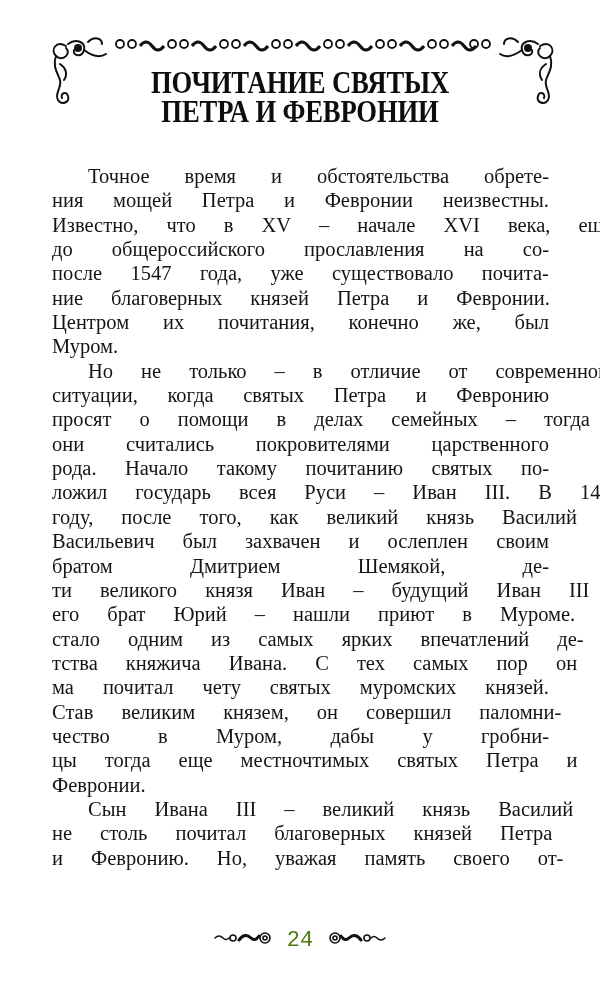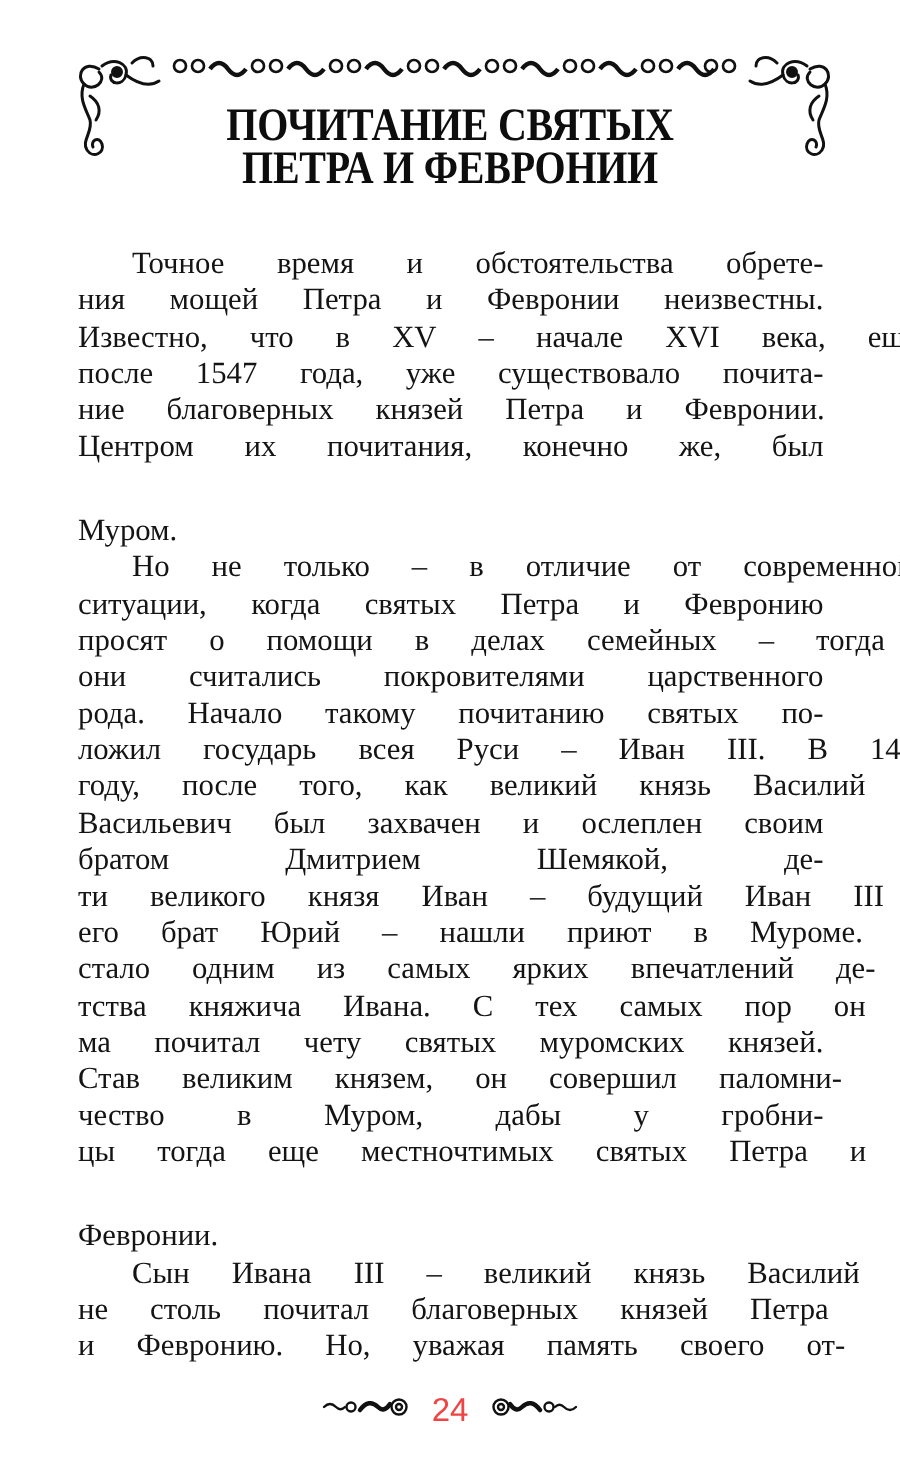--- a/index.html
+++ b/index.html
@@ -51,21 +51,20 @@
     .line {
       display: block;
       text-align: justify;
       text-align-last: justify;
       white-space: nowrap;
       height: 24.35px;
       overflow: visible;
     }
     .line.last {
       text-align-last: left;
-      margin-top: 32px;
     }
     .line.indent {
       padding-left: 36px;
     }
     .line-inner {
       display: flex;
       justify-content: space-between;
       width: 100%;
       gap: 28px;
     }
@@ -78,23 +77,23 @@
       left: 0;
       top: 922px;
       width: 600px;
       height: 36px;
       display: flex;
       justify-content: center;
       align-items: center;
       gap: 10px;
     }
     .page-number {
-      font-family: Liberation Sans, sans-serif;
+      font-family: Liberation Mono, monospace;
       font-size: 22px;
-      color: #ef4444;
+      color: #4d7c0f;
       padding: 0 4px;
     }
   </style>
 </head>
 <body>
 
 <div class="ornament-top">
   <svg width="510" height="80" viewBox="0 0 510 80">
     <g fill="none" stroke="#111" stroke-width="2" stroke-linecap="round">
 
@@ -177,20 +176,29 @@
           <span>XV</span>
           <span>–</span>
           <span>начале</span>
           <span>XVI</span>
           <span>века,</span>
           <span>еще</span>
         </span>
       </span>
     <span class="line">
         <span class="line-inner">
+          <span>до</span>
+          <span>общероссийского</span>
+          <span>прославления</span>
+          <span>на</span>
+          <span>со-</span>
+        </span>
+      </span>
+    <span class="line">
+        <span class="line-inner">
           <span>после</span>
           <span>1547</span>
           <span>года,</span>
           <span>уже</span>
           <span>существовало</span>
           <span>почита-</span>
         </span>
       </span>
     <span class="line">
         <span class="line-inner">

